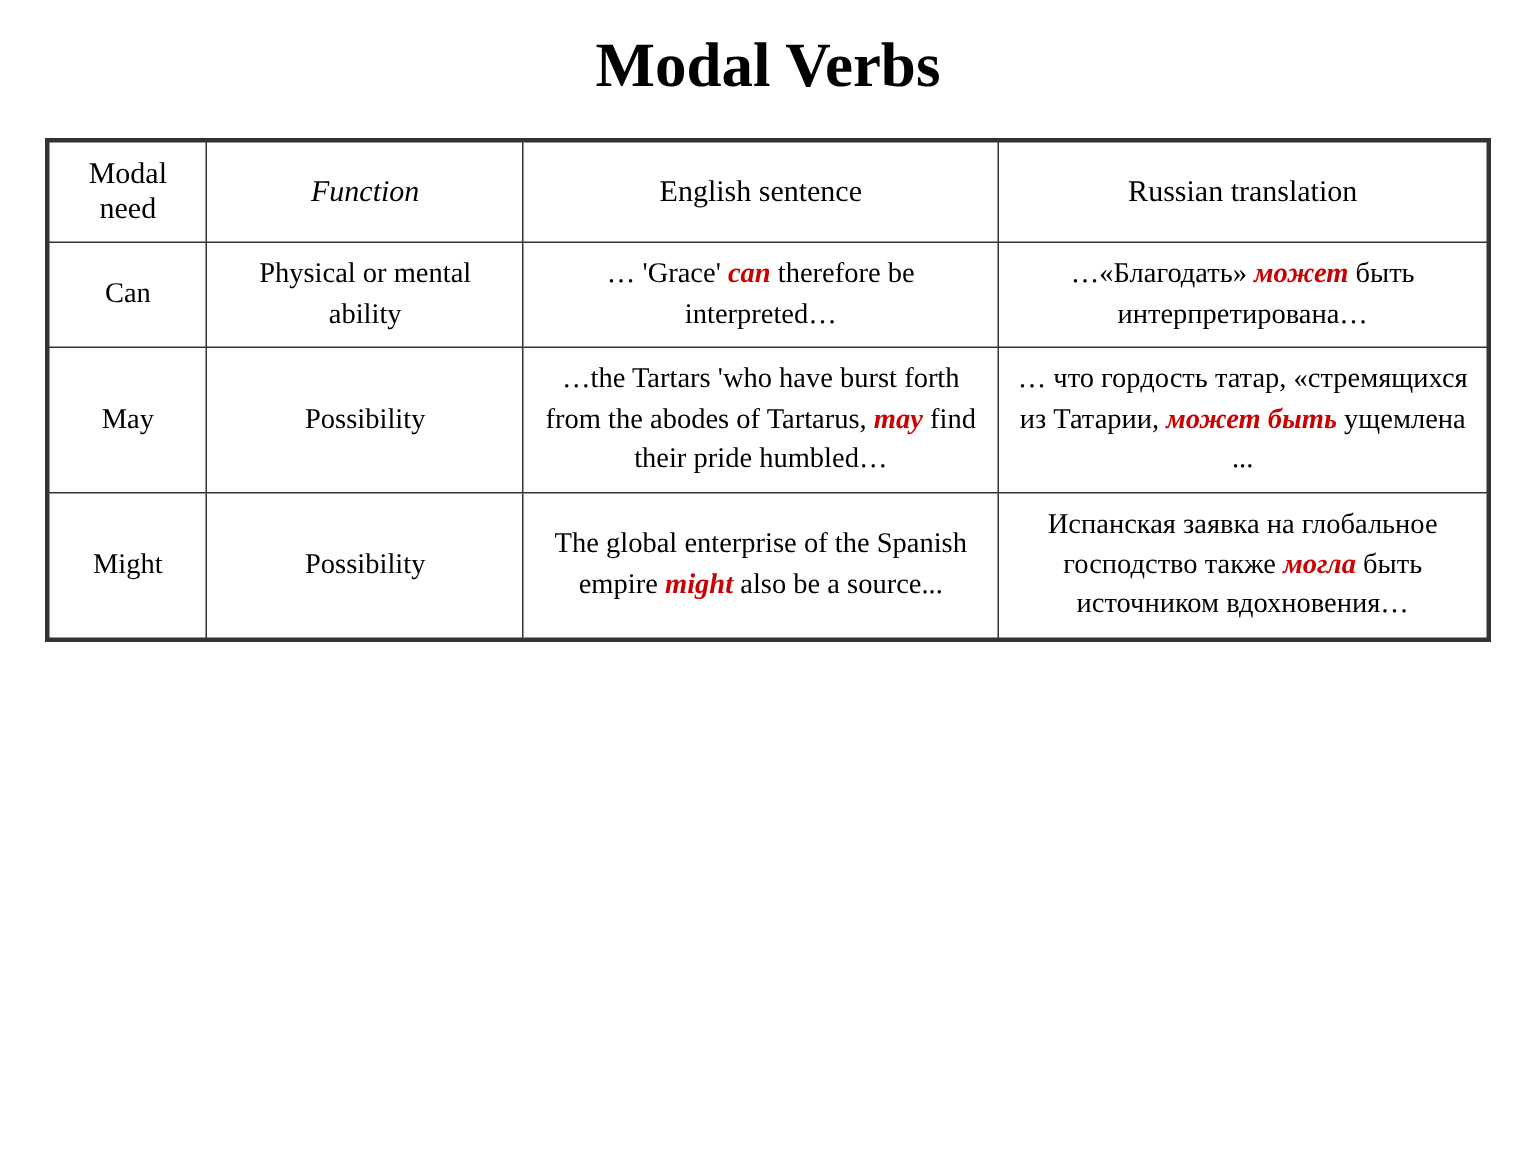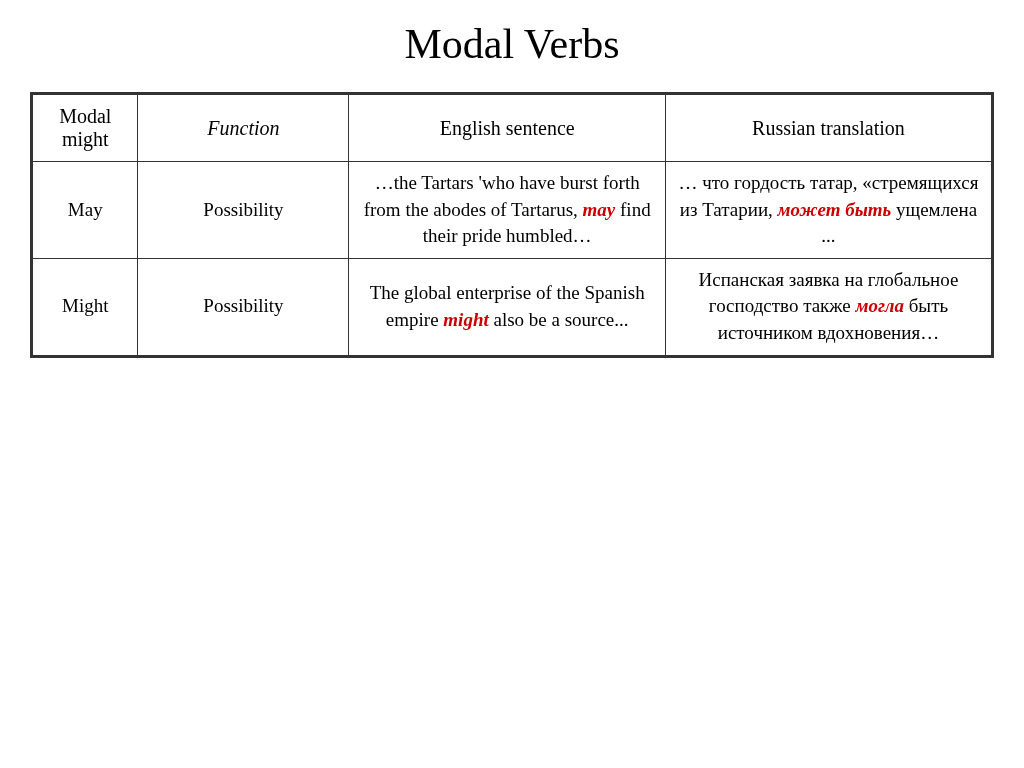--- a/index.html
+++ b/index.html
@@ -14,21 +14,21 @@
       width: 1024px;
       height: 768px;
       display: flex;
       flex-direction: column;
       align-items: center;
       padding: 20px 30px;
     }
 
     .page-title {
       font-size: 42px;
-      font-weight: normal;
+      font-weight: bold;
       margin-bottom: 24px;
       text-align: center;
     }
 
     .table-wrapper {
       width: 100%;
       border: 2px solid #333;
     }
 
     table {
@@ -69,27 +69,33 @@
   </style>
 </head>
 <body>
 
 <h1 class="page-title">Modal Verbs</h1>
 
 <div class="table-wrapper">
   <table>
     <thead>
       <tr>
-        <th class="col-modal">Modal might</th>
+        <th class="col-modal">Modal need</th>
         <th class="col-function">Function</th>
         <th class="col-english">English sentence</th>
         <th class="col-russian">Russian translation</th>
       </tr>
     </thead>
     <tbody id="table-body">
+    <tr>
+          <td>Can</td>
+          <td>Physical or mental ability</td>
+          <td>… 'Grace' <span class="red-italic">can</span> therefore be interpreted…</td>
+          <td>…«Благодать» <span class="red-italic">может</span> быть интерпретирована…</td>
+        </tr>
         <tr>
           <td>May</td>
           <td>Possibility</td>
           <td>…the Tartars 'who have burst forth from the abodes of Tartarus, <span class="red-italic">may</span> find their pride humbled…</td>
           <td>… что гордость татар, «стремящихся из Татарии, <span class="red-italic">может быть</span> ущемлена ...</td>
         </tr>
         <tr>
           <td>Might</td>
           <td>Possibility</td>
           <td>The global enterprise of the Spanish empire <span class="red-italic">might</span> also be a source...</td>

